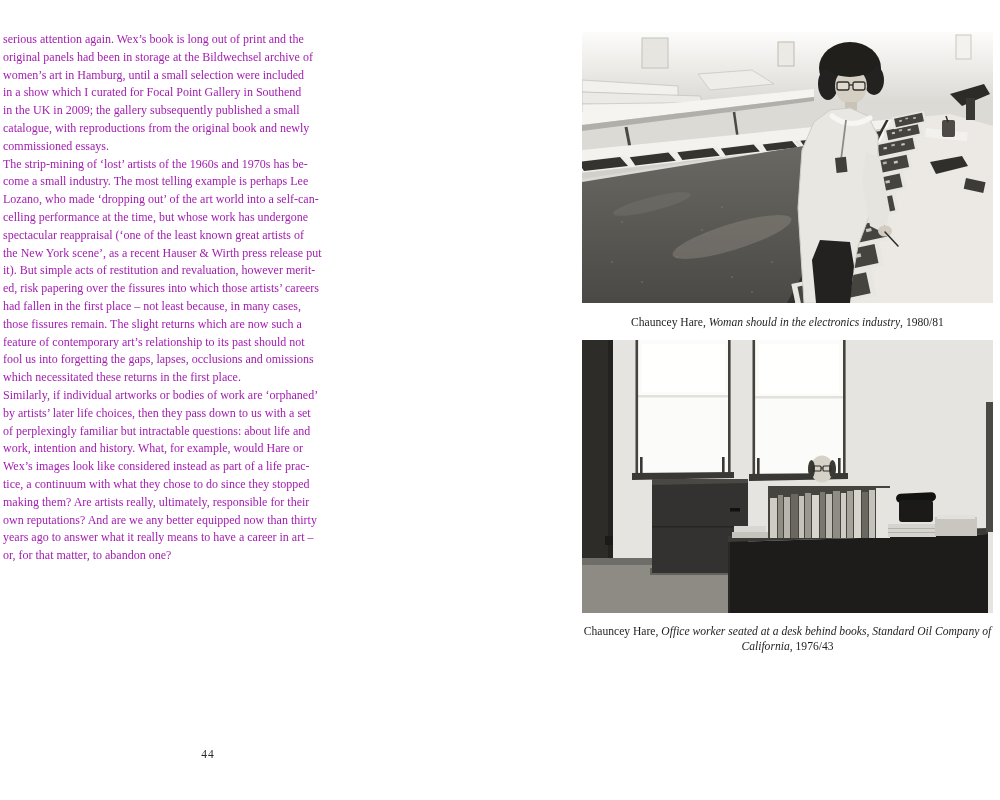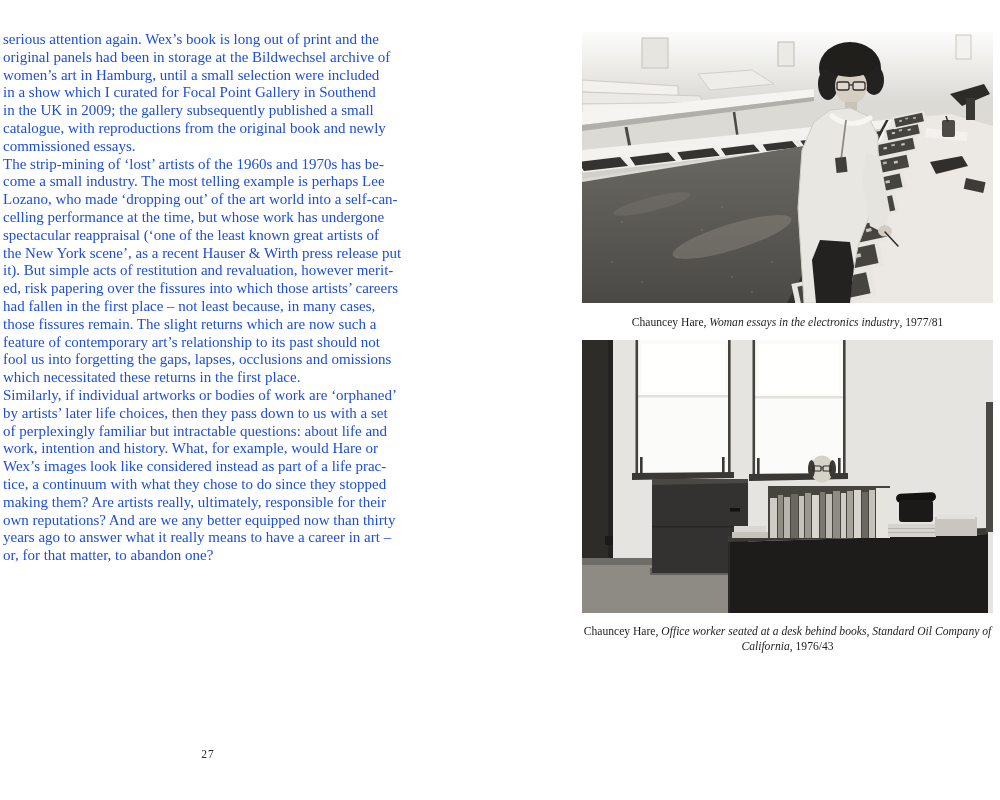--- a/index.html
+++ b/index.html
@@ -2,21 +2,21 @@
 <html><head>
 <meta charset="utf-8">
 <style>
   html,body{margin:0;padding:0;background:#ffffff;}
   #page{
     position:relative;width:1000px;height:800px;background:#ffffff;
     font-family:"Liberation Serif", serif;overflow:hidden;
   }
   .text-col{
     position:absolute;left:3px;top:31px;width:450px;
-    color:#1d4ed8;font-size:15px;line-height:17.8px;
+    color:#a21caf;font-size:12px;line-height:17.8px;
   }
   .para{white-space:pre;margin:0;}
   .pagenum{
     position:absolute;left:3px;top:748px;width:410px;text-align:center;
     font-size:11.5px;color:#2a2a2a;letter-spacing:1px;
   }
   .figure-photo{position:absolute;left:582px;width:411px;overflow:hidden;background:#d8d6d1;}
   #photo1{top:32px;height:271px;}
   #photo2{top:340px;height:273px;}
   .figure-photo svg{display:block;width:100%;height:100%;}
@@ -188,21 +188,21 @@
         <ellipse cx="303" cy="199" rx="7" ry="5.5" fill="#d2ccc0"></ellipse>
         <line x1="303" y1="200" x2="316" y2="214" stroke="#2b2a27" stroke-width="1.5" class="thin"></line>
         <line x1="264" y1="88" x2="259" y2="128" stroke="#8c8981" stroke-width="1.8"></line>
         <rect x="253" y="126" width="11" height="15" fill="#413f3a" transform="rotate(-6 253 126)"></rect>
         <polygon points="234,271 230,228 238,208 268,210 272,234 268,271" fill="#232220"></polygon>
       </g>
     </svg>
   </div>
 
   <div class="caption" id="caption1">
-    <span>Chauncey Hare, </span><i>Woman essays in the electronics industry</i><span>, 1977/81</span>
+    <span>Chauncey Hare, </span><i>Woman should in the electronics industry</i><span>, 1980/81</span>
   </div>
 
   <div class="figure-photo" id="photo2">
     <svg viewBox="0 0 411 273" preserveAspectRatio="none" role="img" aria-label="Black-and-white photograph of a bespectacled office worker seated at a dark desk behind a long row of upright books and binders, with two bright windows and a filing cabinet behind him">
       <rect width="411" height="273" fill="#e6e4e0"></rect>
 
       <g>
         <rect x="55" y="0" width="93" height="136" fill="#fbfbf9"></rect>
         <rect x="60" y="4" width="83" height="48" fill="#ffffff" opacity="0.85"></rect>
         <rect x="55" y="55" width="93" height="2.5" fill="#e3e1db"></rect>
@@ -299,15 +299,15 @@
       </g>
 
       <rect x="404" y="62" width="7" height="130" fill="#4b4943"></rect>
     </svg>
   </div>
 
   <div class="caption" id="caption2">
     <span>Chauncey Hare, </span><i>Office worker seated at a desk behind books, Standard Oil Company of California</i><span>, 1976/43</span>
   </div>
 
-  <div class="pagenum">27</div>
+  <div class="pagenum">44</div>
 
 </div>
 
 </body></html>

